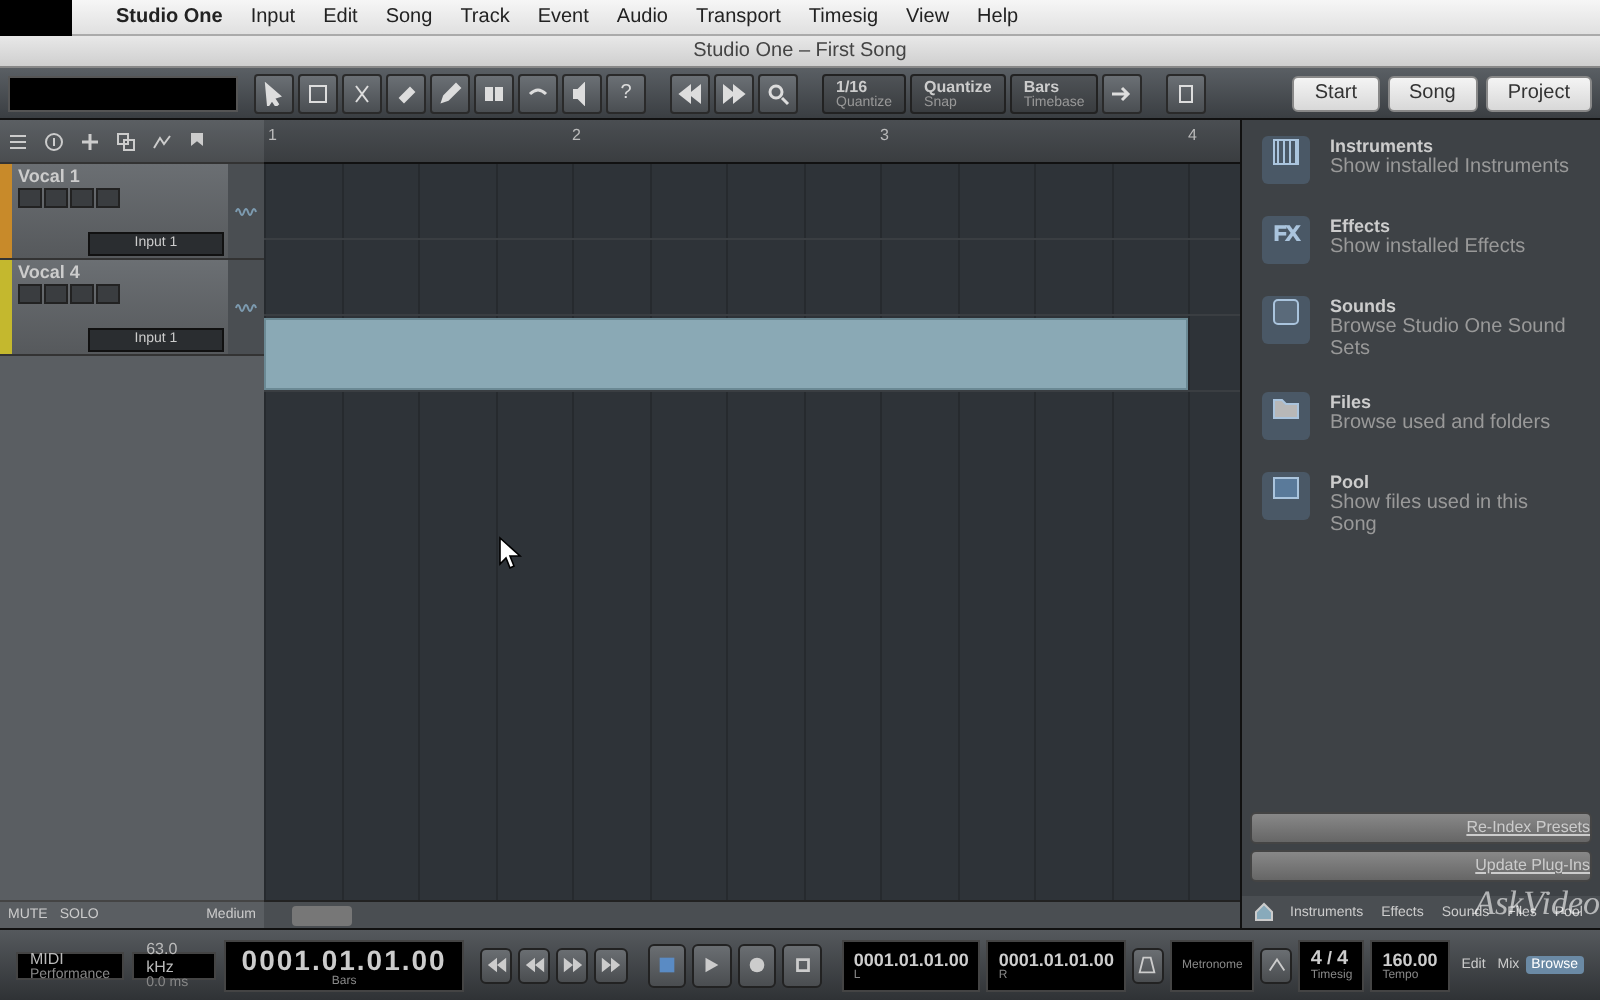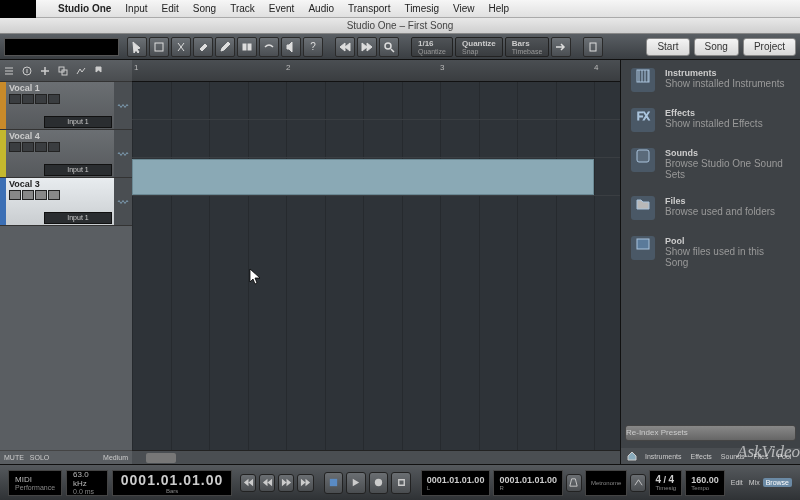--- a/index.html
+++ b/index.html
@@ -60,27 +60,27 @@
 .hscroll{height:14px;background:#4a4e52;display:flex;align-items:center;border-top:1px solid #222;position:relative;}
 .hscroll .thumb{position:absolute;left:14px;width:30px;height:10px;background:#777;border-radius:2px;}
 
 .rightpanel{width:180px;background:#3e4246;display:flex;flex-direction:column;border-left:1px solid #111;}
 .browser-item{display:flex;padding:8px 10px;gap:10px;}
 .browser-icon{width:24px;height:24px;background:#4a5866;border-radius:3px;display:flex;align-items:flex-start;justify-content:center;flex-shrink:0;}
 .browser-icon svg{width:16px;height:16px;fill:#aac4dd;stroke:#aac4dd;}
 .browser-text .bt{font-size:9px;font-weight:bold;}
 .browser-text .bd{font-size:10px;color:#999;}
 .rp-bottom{margin-top:auto;padding:4px;}
-.rp-btn{height:16px;background:linear-gradient(#888,#666);border:1px solid #444;border-radius:3px;text-align:left;line-height:14px;margin-bottom:3px;font-size:8px;cursor:pointer;}
+.rp-btn{height:16px;background:linear-gradient(#888,#666);border:1px solid #444;border-radius:3px;text-align:right;line-height:14px;margin-bottom:3px;font-size:8px;cursor:pointer;text-decoration:underline;}
 .rp-tabs{height:16px;background:#4a4e52;display:flex;align-items:center;padding:0 4px;gap:3px;}
 .rp-tab{font-size:7px;padding:1px 3px;border-radius:2px;}
 .rp-tab.active{background:#6b8aa5;color:#fff;}
 
 .transport{height:36px;background:linear-gradient(#55595d,#2f3235);display:flex;align-items:center;padding:0 8px;border-top:1px solid #111;}
-.info-box{background:#000;border:1px solid #444;padding:2px 6px;height:26px;display:flex;flex-direction:column;justify-content:center;margin-right:4px;}
+.info-box{background:#000;border:1px solid #444;padding:2px 6px;height:14px;display:flex;flex-direction:column;justify-content:center;margin-right:4px;}
 .info-box .l1{font-size:8px;color:#bbb;}
 .info-box .l2{font-size:7px;color:#888;}
 .timecode{background:#000;border:1px solid #444;height:26px;padding:2px 8px;display:flex;flex-direction:column;justify-content:center;margin-right:8px;}
 .timecode .tc{font-size:14px;font-weight:bold;letter-spacing:1px;}
 .timecode .tl{font-size:6px;color:#888;text-align:center;}
 .t-btn{width:22px;height:22px;background:linear-gradient(#6a6e72,#4a4d50);border:1px solid #222;border-radius:3px;margin-right:3px;display:flex;align-items:center;justify-content:center;cursor:pointer;}
 .t-btn svg{width:11px;height:11px;fill:#ccc;}
 .t-btn.stop svg{fill:#5a8bc4;}
 .t-btn.sm{width:18px;height:18px;}
 .tsec{background:#000;border:1px solid #444;height:26px;padding:2px 5px;display:flex;flex-direction:column;justify-content:center;margin-right:3px;}
@@ -252,38 +252,20 @@
           <div class="track-wave">
             <svg viewBox="0 0 12 12">
               <path d="M1 6q1-3 2 0t2 0 2 0 2 0 2 0" stroke-width="1"></path>
             </svg>
           </div>
         </div>
         <div class="track">
           <div class="track-color c-yellow"></div>
           <div class="track-body">
             <div class="trname">Vocal 4</div>
-            <div class="trbtns">
-              <div class="trbtn"></div>
-              <div class="trbtn"></div>
-              <div class="trbtn rec"></div>
-              <div class="trbtn"></div>
-            </div>
-            <div class="input-strip">Input 1</div>
-          </div>
-          <div class="track-wave">
-            <svg viewBox="0 0 12 12">
-              <path d="M1 6q1-3 2 0t2 0 2 0 2 0 2 0" stroke-width="1"></path>
-            </svg>
-          </div>
-        </div>
-        <div class="track sel">
-          <div class="track-color c-blue"></div>
-          <div class="track-body">
-            <div class="trname">Vocal 3</div>
             <div class="trbtns">
               <div class="trbtn"></div>
               <div class="trbtn"></div>
               <div class="trbtn rec"></div>
               <div class="trbtn"></div>
             </div>
             <div class="input-strip">Input 1</div>
           </div>
           <div class="track-wave">
             <svg viewBox="0 0 12 12">
@@ -395,20 +377,21 @@
             </svg>
           </div>
           <div class="browser-text">
             <div class="bt">Pool</div>
             <div class="bd">Show files used in this Song</div>
           </div>
         </div>
       </div>
     <div class="rp-bottom">
       <div class="rp-btn">Re-Index Presets</div>
+      <div class="rp-btn">Update Plug-Ins</div>
     </div>
     <div class="rp-tabs">
       <div class="tiny">
           <svg viewBox="0 0 10 10">
             <path d="M1 5l4-4 4 4v4H1z" fill="#8ab"></path>
           </svg>
         </div>
       <span class="rp-tab">Instruments</span>
       <span class="rp-tab">Effects</span>
       <span class="rp-tab">Sounds</span>

